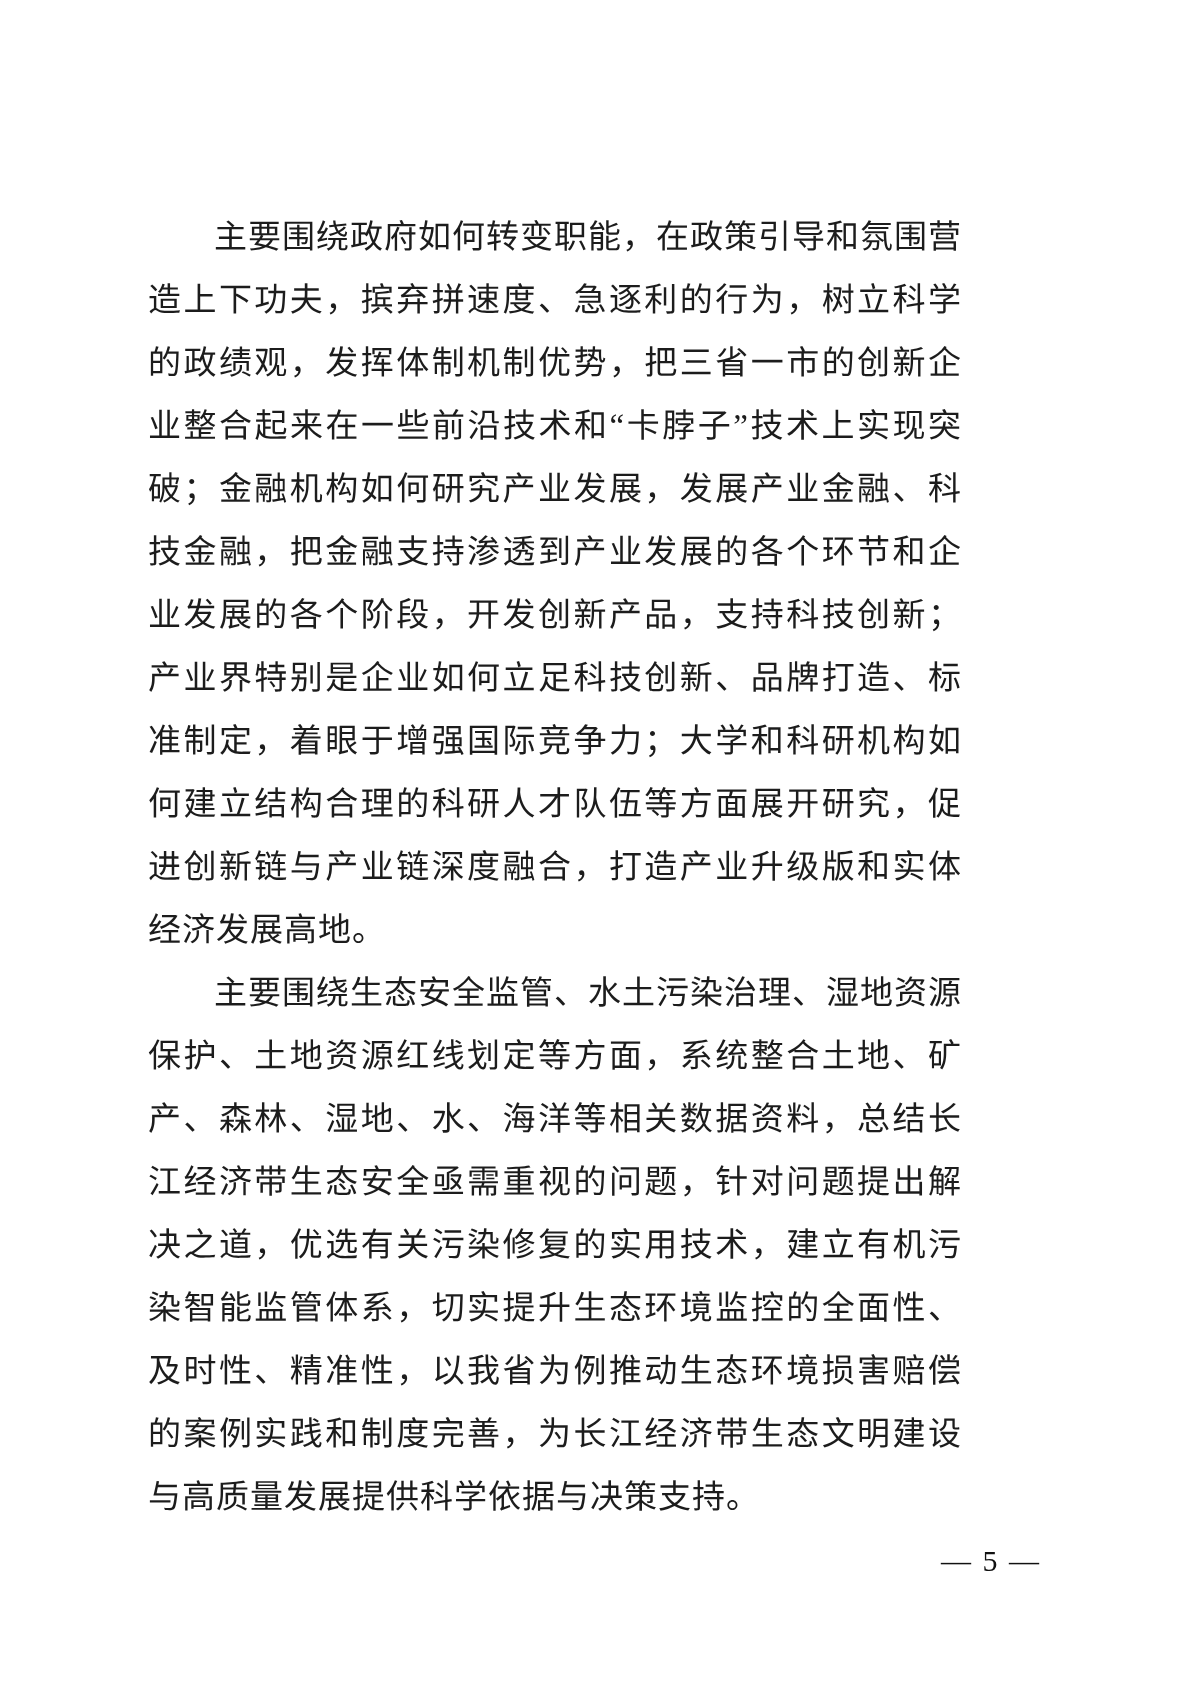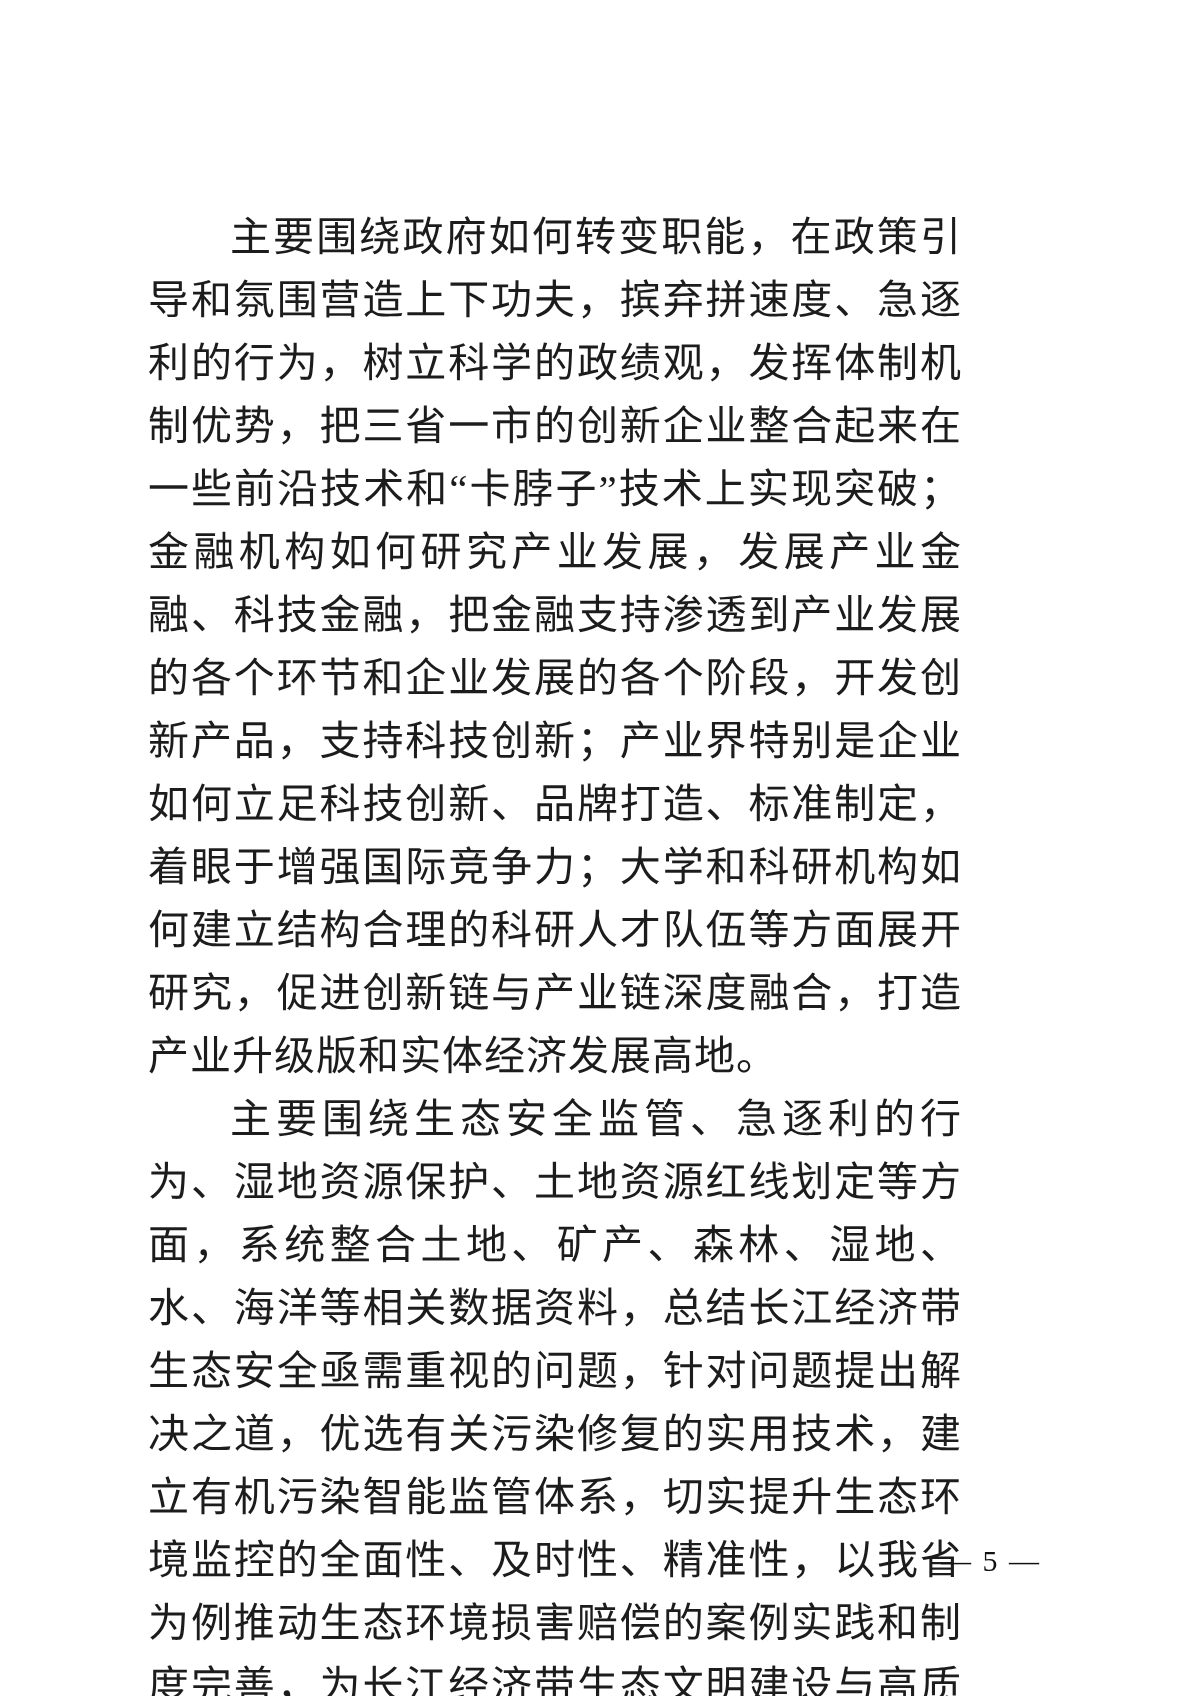--- a/index.html
+++ b/index.html
@@ -17,21 +17,21 @@
     color: #1c1c1c;
   }
   .content {
     position: absolute;
     left: 148px;
     top: 206px;
     width: 814px;
   }
   .para {
     margin: 0;
-    font-size: 41px;
+    font-size: 33px;
     line-height: 63px;
     text-align: justify;
     text-indent: 2em;
     letter-spacing: 1px;
     word-break: break-all;
     font-weight: 400;
   }
   .heading {
     margin: 0;
     font-size: 34px;
@@ -55,21 +55,21 @@
 </head>
 <body>
 
 <div class="page">
 
   <div class="content">
 
     <p class="para">主要围绕政府如何转变职能，在政策引导和氛围营造上下功夫，摈弃拼速度、急逐利的行为，树立科学的政绩观，发挥体制机制优势，把三省一市的创新企业整合起来在一些前沿技术和“卡脖子”技术上实现突破；金融机构如何研究产业发展，发展产业金融、科技金融，把金融支持渗透到产业发展的各个环节和企业发展的各个阶段，开发创新产品，支持科技创新；产业界特别是企业如何立足科技创新、品牌打造、标准制定，着眼于增强国际竞争力；大学和科研机构如何建立结构合理的科研人才队伍等方面展开研究，促进创新链与产业链深度融合，打造产业升级版和实体经济发展高地。</p>
 
 
-    <p class="para">主要围绕生态安全监管、急逐利的行为、湿地资源保护、土地资源红线划定等方面，系统整合土地、矿产、森林、湿地、水、海洋等相关数据资料，总结长江经济带生态安全亟需重视的问题，针对问题提出解决之道，优选有关污染修复的实用技术，建立有机污染智能监管体系，切实提升生态环境监控的全面性、及时性、精准性，以我省为例推动生态环境损害赔偿的案例实践和制度完善，为长江经济带生态文明建设与高质量发展提供科学依据与决策支持。</p>
+    <p class="para">主要围绕生态安全监管、水土污染治理、湿地资源保护、土地资源红线划定等方面，系统整合土地、矿产、森林、湿地、水、海洋等相关数据资料，总结长江经济带生态安全亟需重视的问题，针对问题提出解决之道，优选有关污染修复的实用技术，建立有机污染智能监管体系，切实提升生态环境监控的全面性、及时性、精准性，以我省为例推动生态环境损害赔偿的案例实践和制度完善，为长江经济带生态文明建设与高质量发展提供科学依据与决策支持。</p>
 
 
   </div>
 
   <div class="footer">
     <span>— 5 —</span>
   </div>
 
 </div>
 

